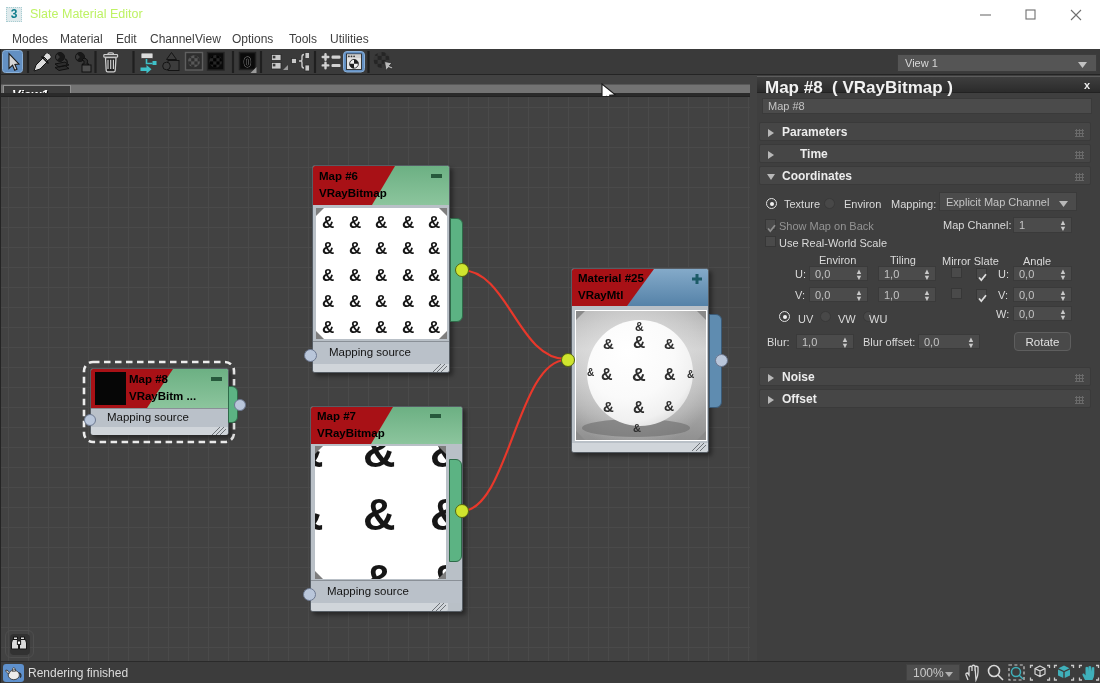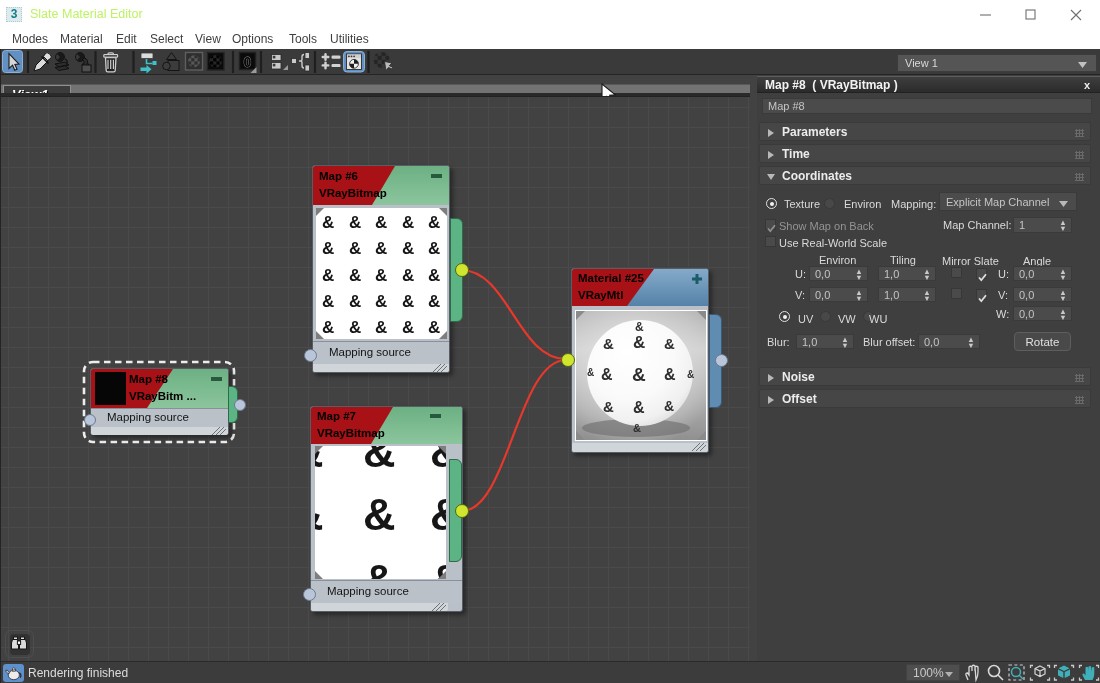--- a/index.html
+++ b/index.html
@@ -81,21 +81,21 @@
       <line x1="5" y1="9" x2="16" y2="9"></line>
       <rect x="51" y="4" width="9" height="9"></rect>
       <path d="M96 4 l10 10 M106 4 l-10 10"></path>
     </g>
   </svg>
 
   <div id="menubar" class="abs">
     <span class="menu" style="left:12px;">Modes</span>
     <span class="menu" style="left:60px;">Material</span>
     <span class="menu" style="left:116px;">Edit</span>
-    <span class="menu" style="left:150px;">Select</span>
+    <span class="menu" style="left:150px;">Channel</span>
     <span class="menu" style="left:195px;">View</span>
     <span class="menu" style="left:232px;">Options</span>
     <span class="menu" style="left:289px;">Tools</span>
     <span class="menu" style="left:330px;">Utilities</span>
   </div>
 
   <div id="toolbar" class="abs"><svg id="tbsvg" width="1100" height="26" viewBox="0 0 1100 26">
 
     <rect x="2.5" y="1.5" width="20" height="22" rx="3" fill="#6390c3" stroke="#8ab0d8" stroke-width="1"></rect>
     <path d="M9 4.5 L9 19.5 L12.6 16.2 L14.7 21.3 L17 20.3 L14.9 15.4 L19 15 Z" fill="#d6d6d6" stroke="#1c1c1c" stroke-width="1.1"></path>
@@ -462,32 +462,32 @@
           </svg>
         </div>
       <div class="socket" style="left:-7px;top:45px;width:12px;height:12px;"></div>
       <div class="socket" style="left:143px;top:30px;width:12px;height:12px;"></div>
     </div>
   </div>
 
   <div id="panel" class="abs">
 
     <div class="abs" style="left:0;top:1px;width:343px;height:17px;background:linear-gradient(#3e3e3e,#2b2b2b);border-top:1px solid #5c5c5c;border-bottom:1px solid #222;">
-      <span class="abs" style="left:8px;top:1px;color:#f2f2f2;font-weight:bold;font-size:12px;">Map #8&nbsp; ( VRayBitmap )</span>
+      <span class="abs" style="left:8px;top:1px;color:#f2f2f2;font-weight:bold;font-size:17px;">Map #8&nbsp; ( VRayBitmap )</span>
       <span class="abs" style="left:327px;top:2px;color:#ececec;font-weight:bold;font-size:11px;">x</span>
     </div>
 
     <div class="field" style="left:5px;top:23px;width:330px;height:16px;">Map #8</div>
 
     <div class="roll" style="top:47px;"><svg class="rarrow" width="6" height="8">
           <polygon points="0,0 6,4 0,8" fill="#b8b8b8"></polygon>
         </svg><span style="margin-left:22px;">Parameters</span><span class="rgrip"></span></div>
     <div class="roll" style="top:69px;"><svg class="rarrow" width="6" height="8">
           <polygon points="0,0 6,4 0,8" fill="#b8b8b8"></polygon>
-        </svg><span style="margin-left:22px;">Time</span><span class="rgrip"></span></div>
+        </svg><span style="margin-left:40px;">Time</span><span class="rgrip"></span></div>
     <div class="roll" style="top:91px;"><svg class="rarrow" style="top:7px;left:7px;" width="8" height="6">
           <polygon points="0,0 8,0 4,6" fill="#b8b8b8"></polygon>
         </svg><span style="margin-left:22px;">Coordinates</span><span class="rgrip"></span></div>
 
     <div class="radio on" style="left:9px;top:123px;"></div>
     <span class="lbl" style="left:27px;top:123px;">Texture</span>
     <div class="radio" style="left:67px;top:123px;"></div>
     <span class="lbl" style="left:87px;top:123px;">Environ</span>
     <span class="lbl" style="left:134px;top:123px;">Mapping:</span>
     <div class="field" style="left:182px;top:117px;width:138px;height:19px;padding-top:3px;padding-left:6px;">Explicit Map Channel

